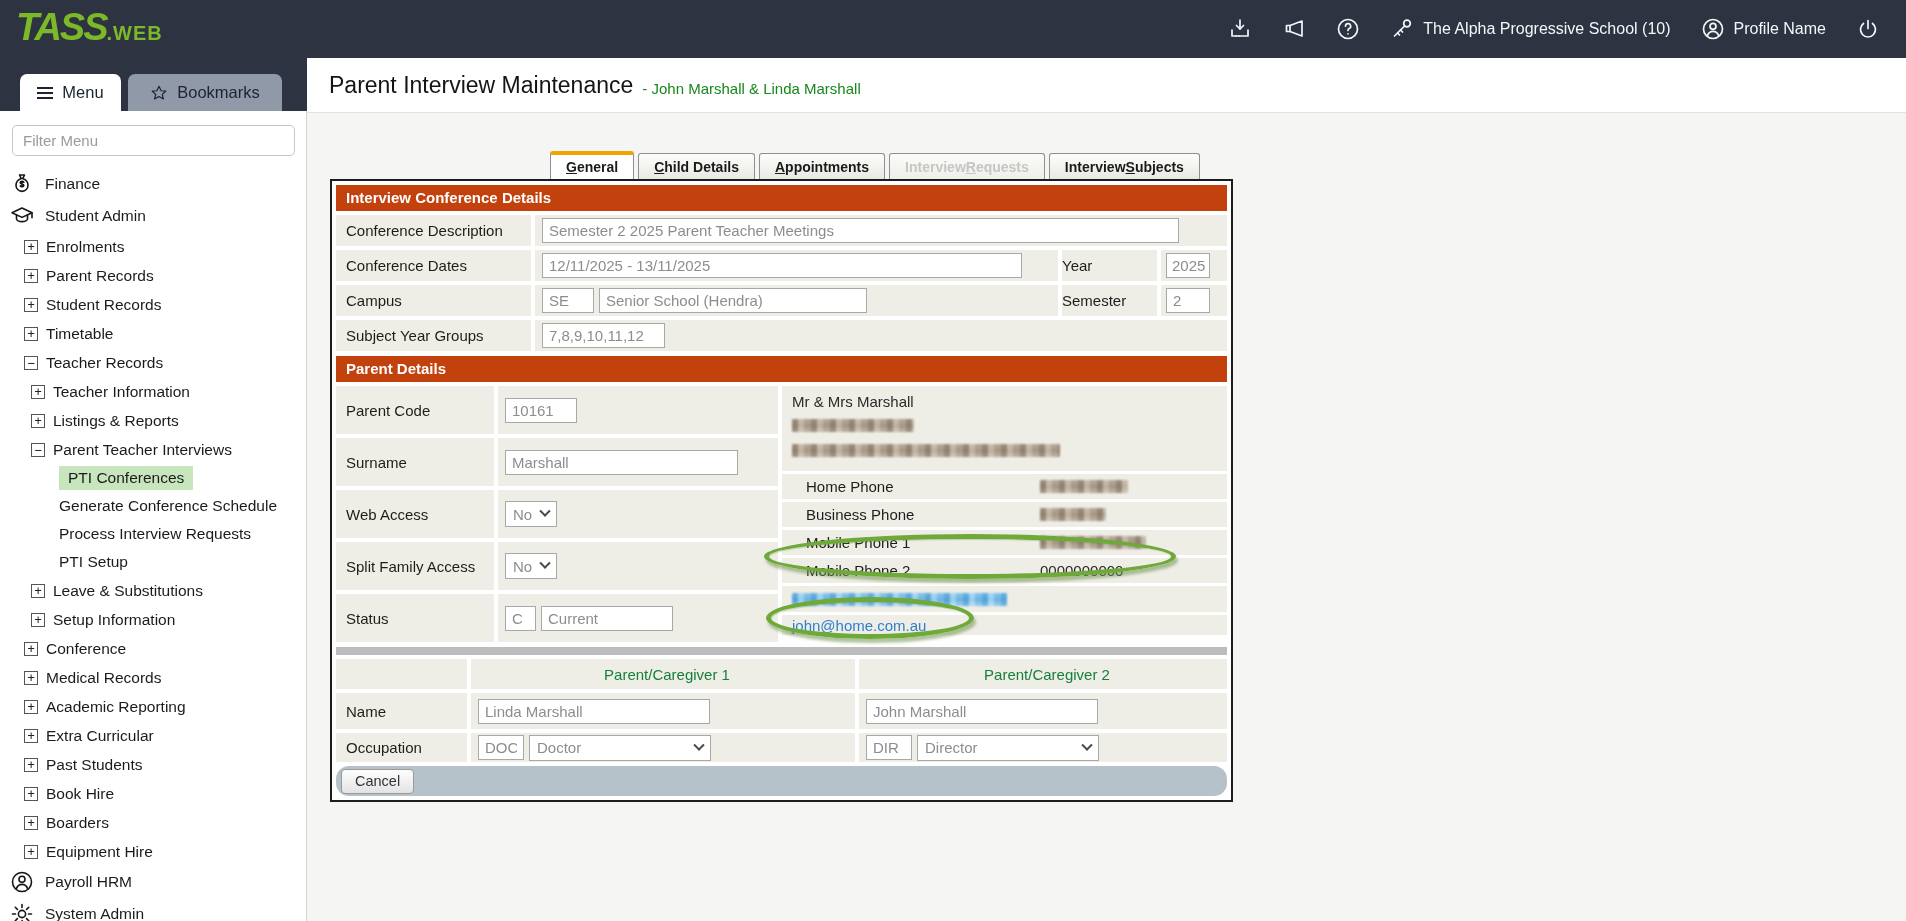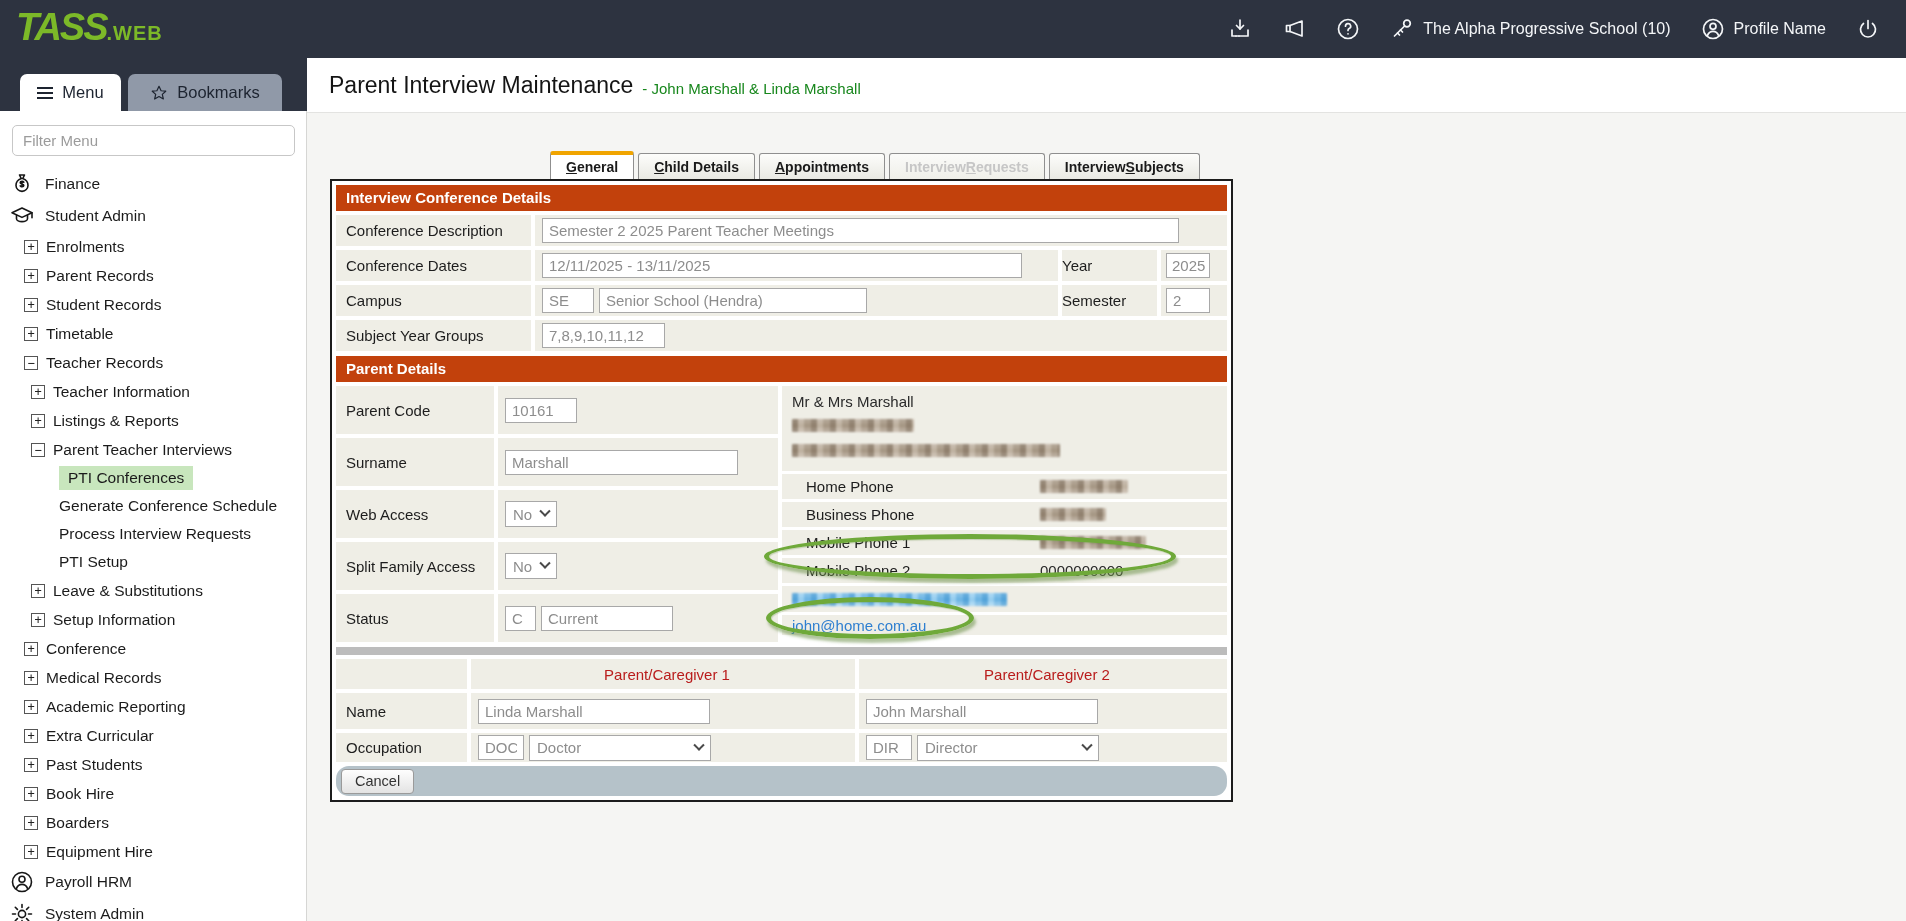--- a/index.html
+++ b/index.html
@@ -112,21 +112,21 @@
           padding:0 7px; gap:9px; cursor:default; }
   .chev { width:8px; height:8px; border-right:2px solid #4a4a4a; border-bottom:2px solid #4a4a4a; transform:rotate(45deg) translate(-2px,-2px); flex:none; }
 
   
   .cg-sep { height:8px; background:#bcbcbc; margin-top:5px; }
   .cg-row { display:flex; margin-top:4px; }
   .cg-lbl { width:131px; flex:none; background:#efeee6; font-size:15px; color:#1d1d1d; display:flex; align-items:center; padding-left:10px; }
   .cg-col1 { width:384px; flex:none; margin-left:4px; background:#efeee6; display:flex; align-items:center; padding-left:7px; gap:5px; }
   .cg-col2 { flex:1; margin-left:4px; background:#efeee6; display:flex; align-items:center; padding-left:7px; gap:5px; }
   .cg-head { height:30px; }
-  .cg-head .cg-col1, .cg-head .cg-col2 { justify-content:center; padding-left:8px; font-size:15px; color:#b91c1c; }
+  .cg-head .cg-col1, .cg-head .cg-col2 { justify-content:center; padding-left:8px; font-size:15px; color:#15803d; }
   .cg-name { height:36px; }
   .cg-occ { height:29px; }
 
   
   .footerbar { height:30px; background:#b5c2c9; margin-top:4px; display:flex; align-items:center; padding-left:5px;border-radius:13px; }
   .btn-cancel { height:25px; padding:0 13px; font-size:14.5px; color:#333; background:linear-gradient(#fefefe,#e3e3e3);
                 border:1px solid #9a9a9a; border-radius:4px; cursor:pointer; font-family:"Liberation Sans", sans-serif; }
 </style>
 </head>
 <body>

